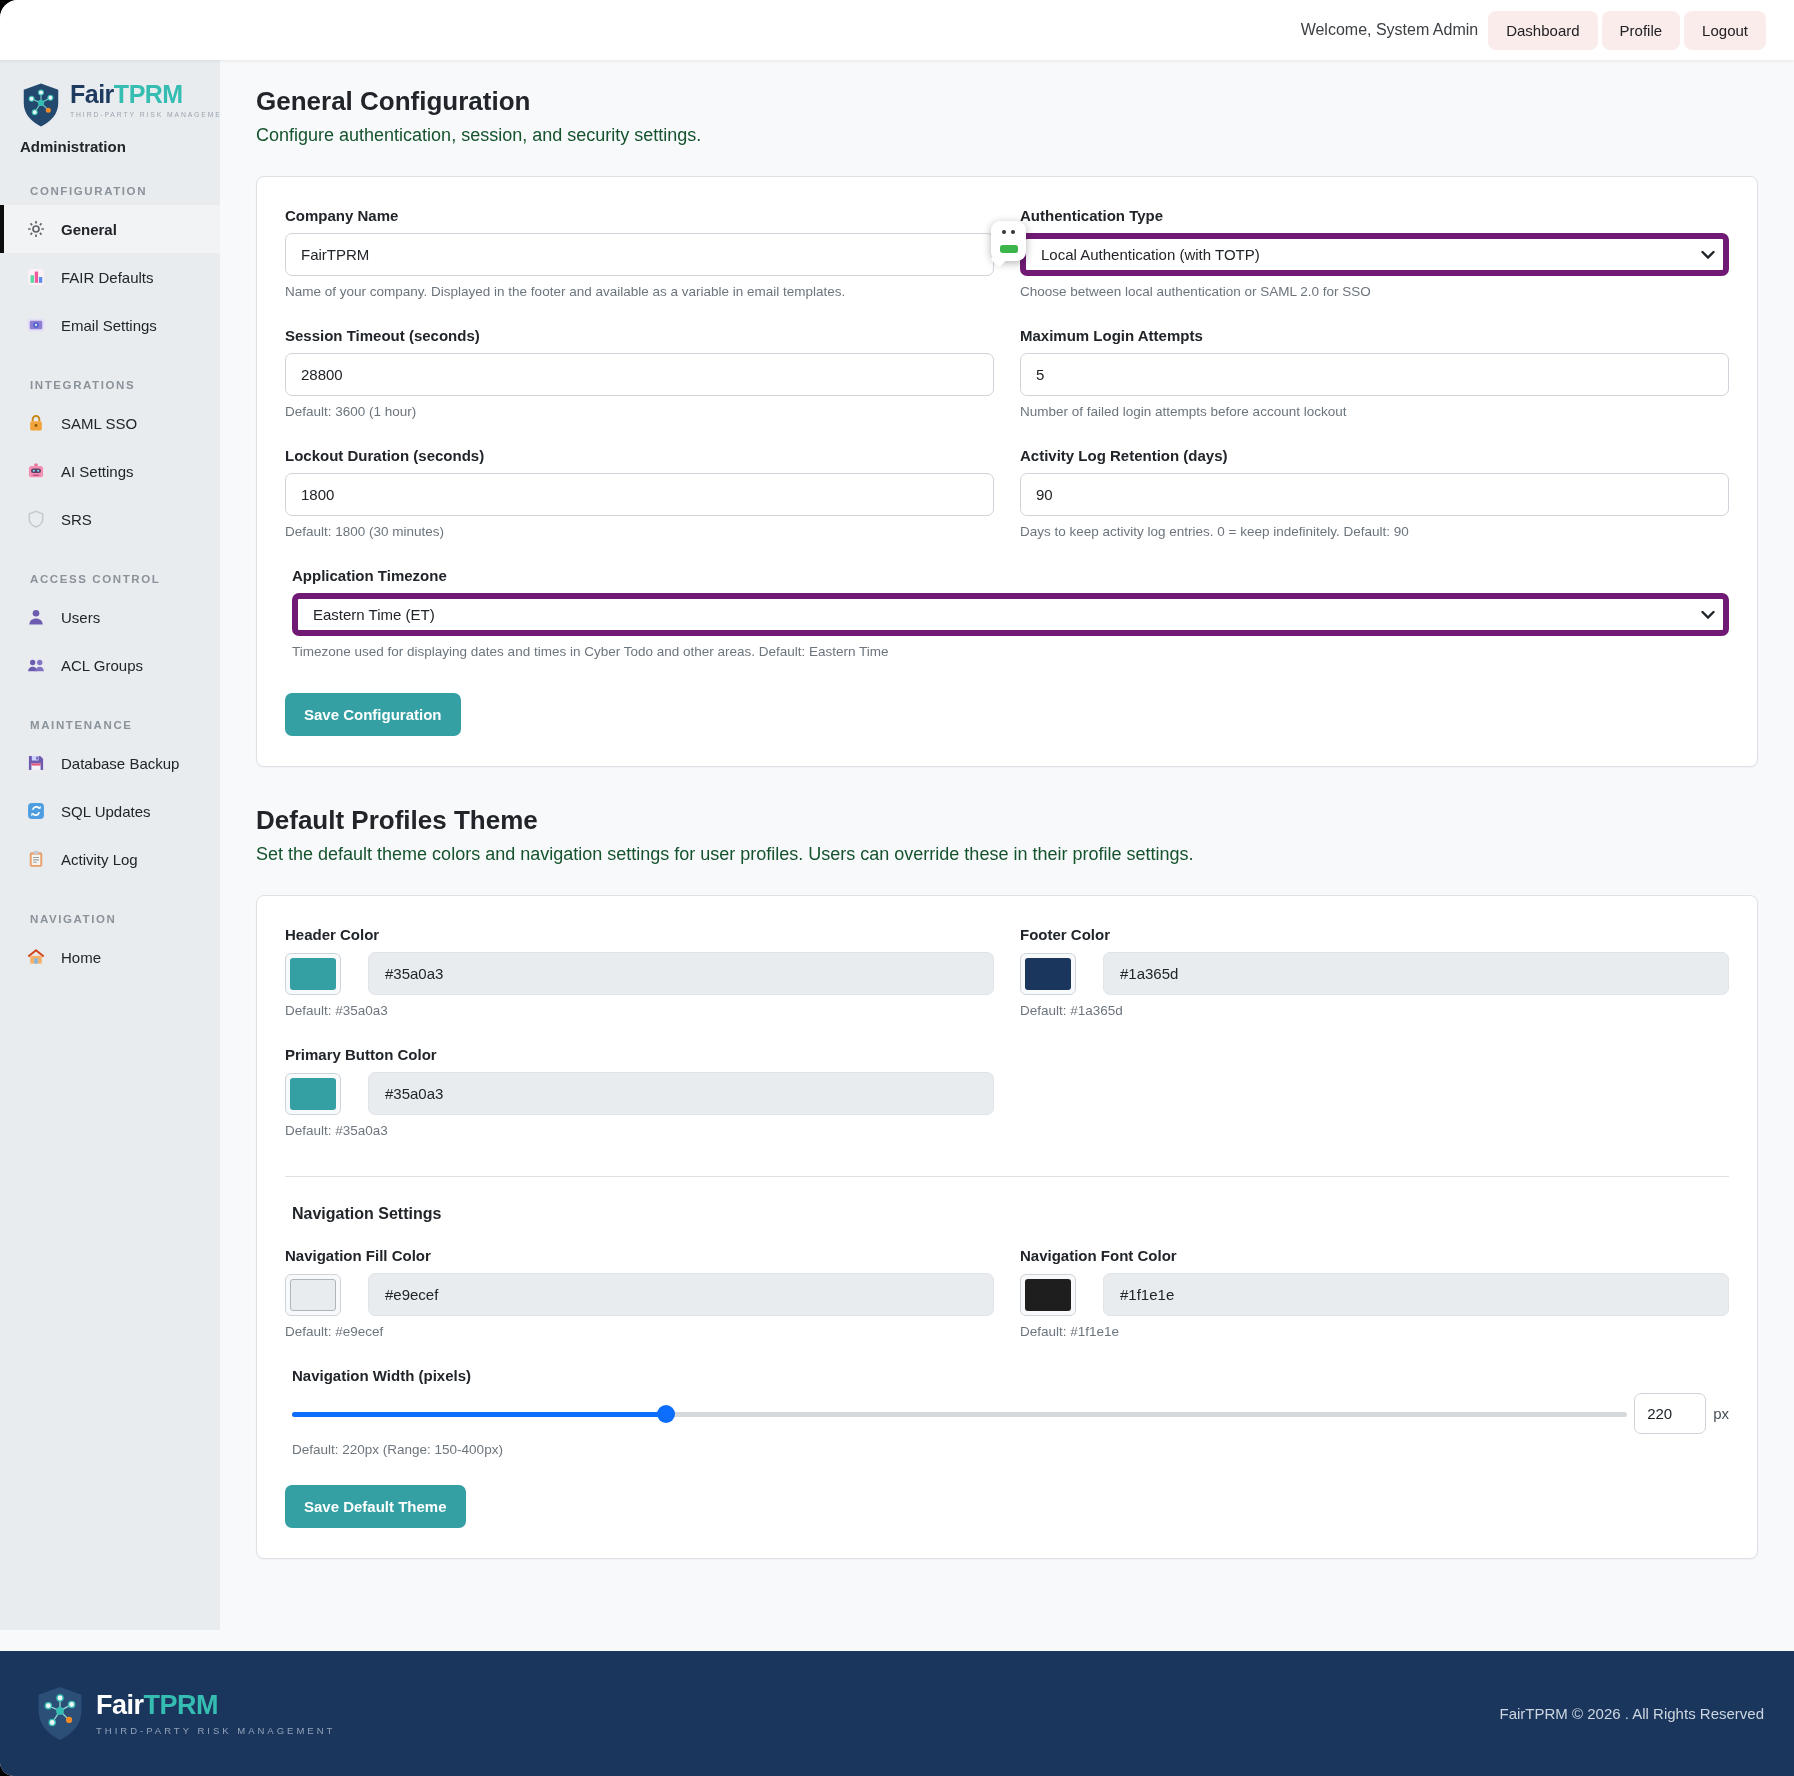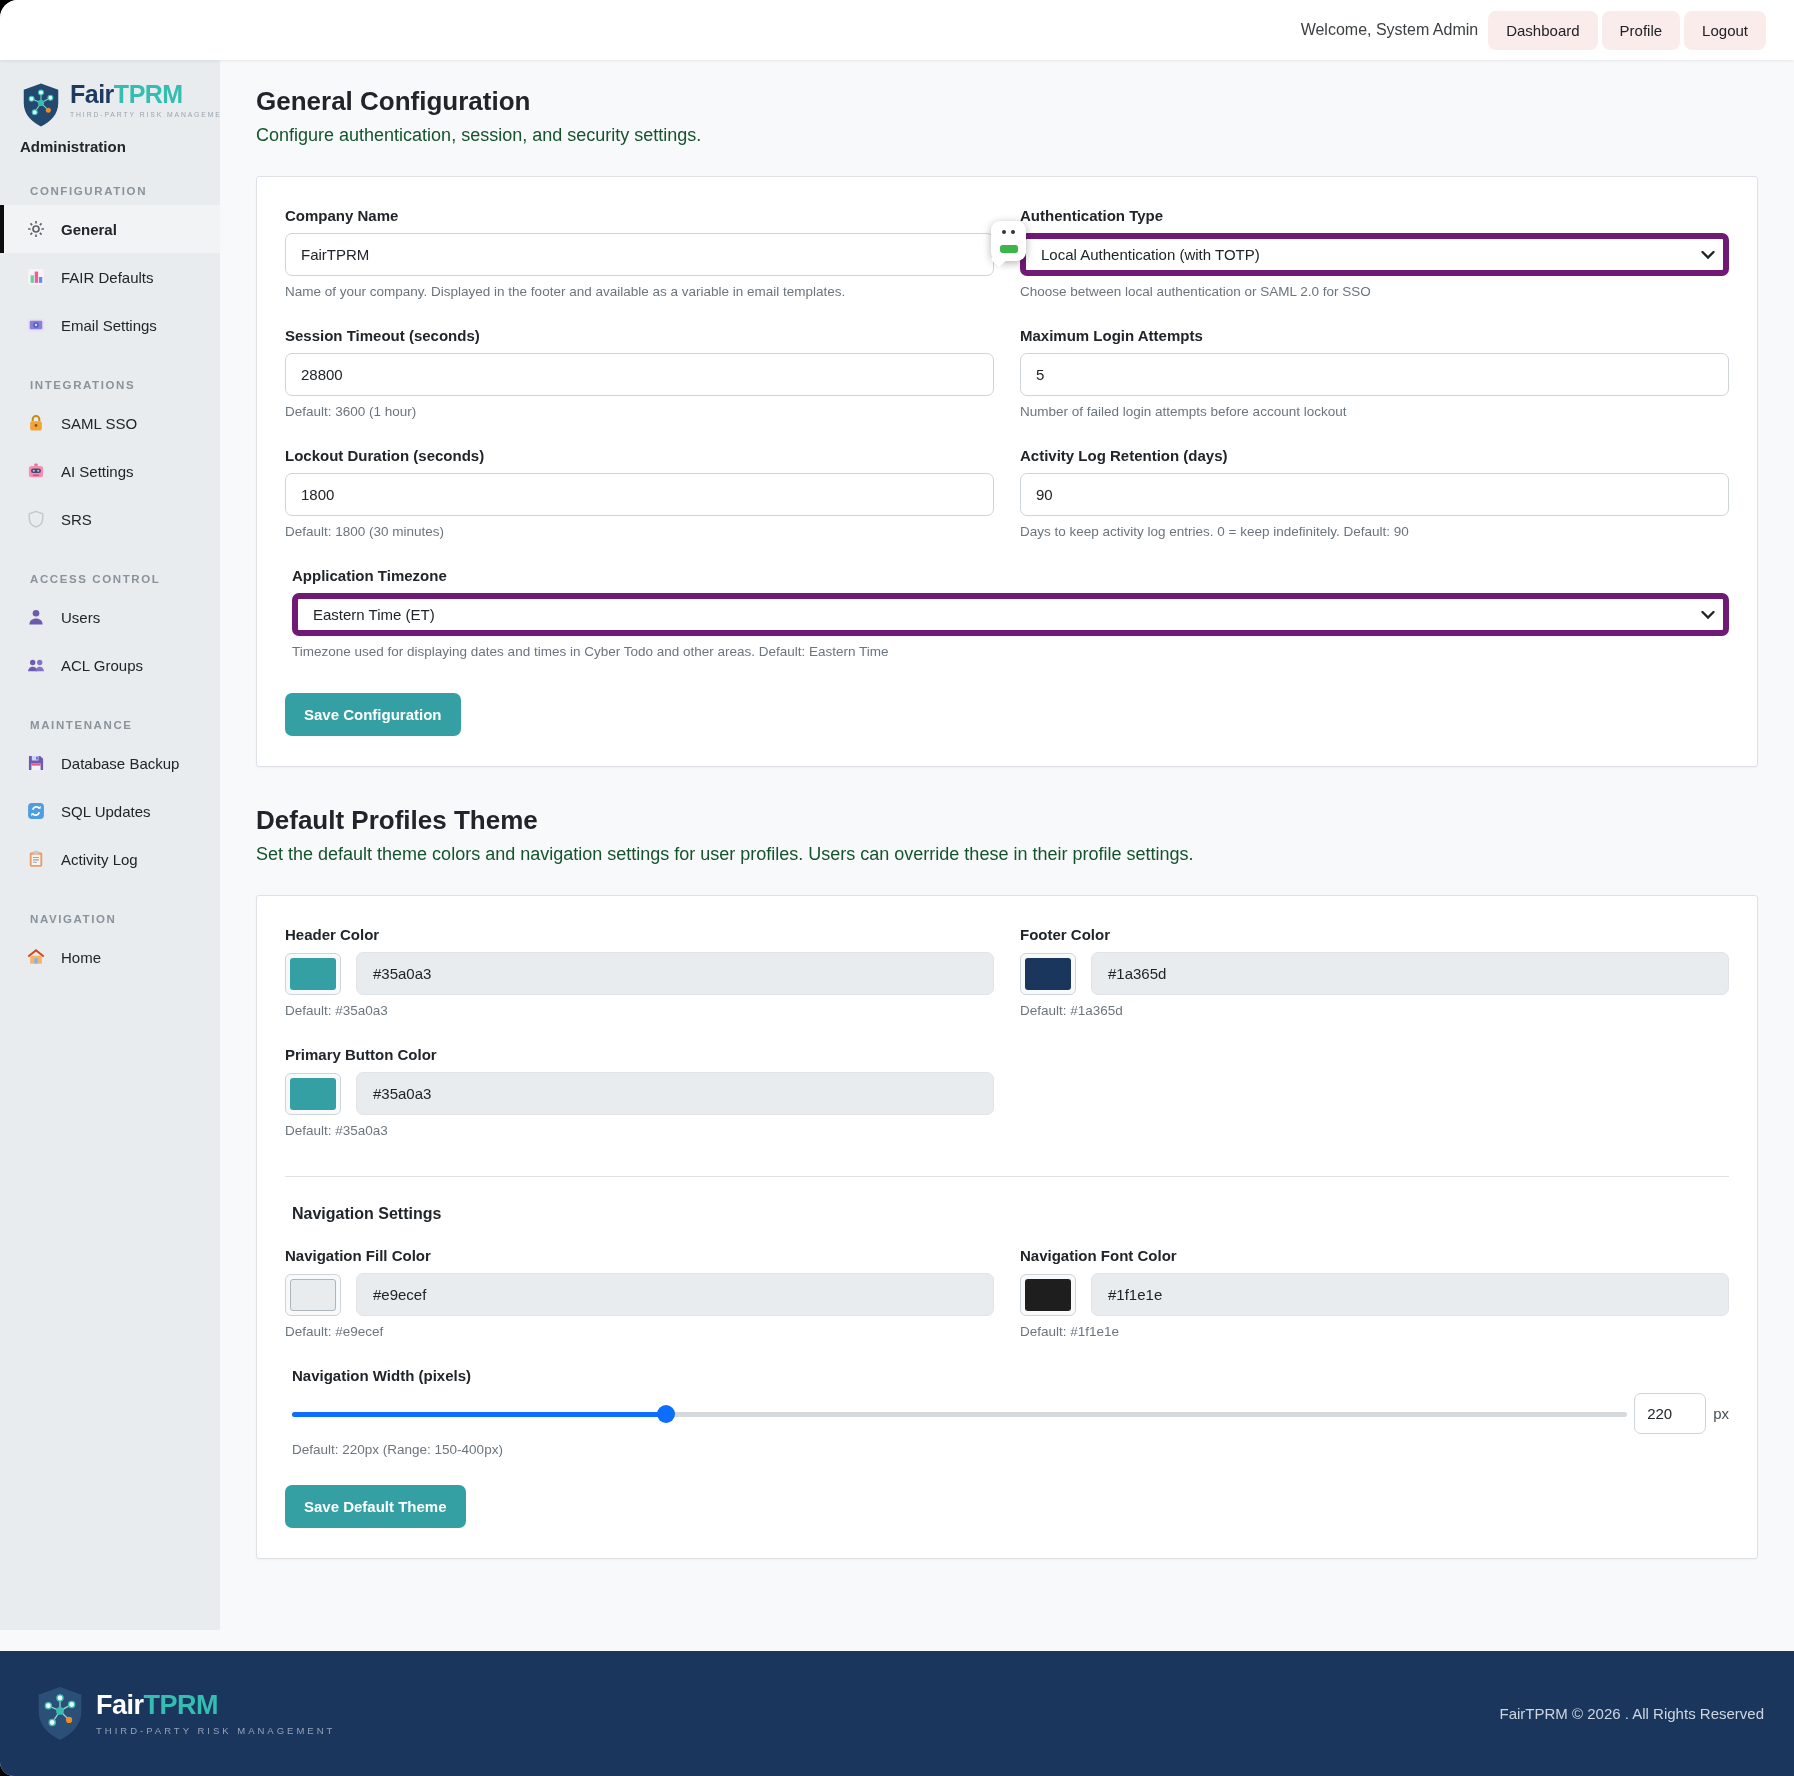--- a/index.html
+++ b/index.html
@@ -43,21 +43,21 @@
     border-left:4px solid transparent; cursor:pointer; font-size:15px; color:#212529;
   }
   .nav-item .ico{ width:20px; height:20px; flex:0 0 auto; display:inline-flex; }
   .nav-item .ico svg{ width:100%; height:100%; }
   .nav-item.active{ border-left-color:#0d0d0d; background:#f1f3f5; font-weight:bold; }
   
   .main{ flex:1; padding:26px 36px 0 36px; background:#f8f9fa; }
   .h1{ font-size:26px; font-weight:bold; color:#212529; margin-bottom:8px; }
   .sub{ font-size:18px; color:#14532d; margin-bottom:30px; }
   .card{
-    background:#fff; border:1px solid #dee2e6; border-radius:3px;
+    background:#fff; border:1px solid #dee2e6; border-radius:8px;
     padding:30px 28px; box-shadow:0 1px 2px rgba(0,0,0,.04); position:relative;
   }
   .grid2{ display:grid; grid-template-columns:1fr 1fr; column-gap:26px; row-gap:28px; }
   .span2{ grid-column:1 / span 2; }
   .f-label{ font-size:15px; font-weight:bold; color:#212529; margin-bottom:9px; }
   .f-help{ font-size:13.5px; color:#6c757d; margin-top:8px; }
   .t-input{
     width:100%; height:43px; border:1px solid #ced4da; border-radius:7px;
     padding:0 15px; font-size:15px; color:#212529; background:#fff; font-family:inherit;
   }
@@ -87,21 +87,21 @@
   .assist .mouth{ position:absolute; left:50%; transform:translateX(-50%); bottom:8px; width:18px; height:8px; background:#3cb54a; border-radius:2.5px; }
   
   .swatch-row{ display:flex; align-items:center; gap:15px; }
   .swatch{
     width:56px; height:42px; background:#f8f9fa; border:1px solid #ced4da; border-radius:6px;
     padding:4px; flex:0 0 auto; cursor:pointer;
   }
   .swatch > i{ display:block; width:100%; height:100%; border-radius:3px; }
   .g-input{
     flex:1; height:43px; background:#e9ecef; border:1px solid #e0e4e8; border-radius:7px;
-    padding:0 16px; font-size:15px; color:#212529; font-family:inherit;
+    padding:0 16px; font-size:15px; color:#212529; font-family:inherit;margin-left:12px;
   }
   .divider{ border:none; border-top:1px solid #dee2e6; margin:38px 0 28px 0; }
   .h3{ font-size:16px; font-weight:bold; color:#212529; margin-bottom:24px; }
   .slider-row{ display:flex; align-items:center; gap:7px; }
   .slider{ position:relative; flex:1; height:18px; cursor:pointer; }
   .slider .track{ position:absolute; top:7px; left:0; right:0; height:5px; border-radius:3px; background:#d6d9dc; }
   .slider .fill{ position:absolute; top:7px; left:0; height:5px; border-radius:3px; background:#0d6efd; }
   .slider .thumb{ position:absolute; top:50%; right:-9px; transform:translateY(-50%); width:18px; height:18px; border-radius:50%; background:#0d6efd; }
   .num-input{
     width:72px; height:41px; border:1px solid #ced4da; border-radius:7px; text-align:left;

